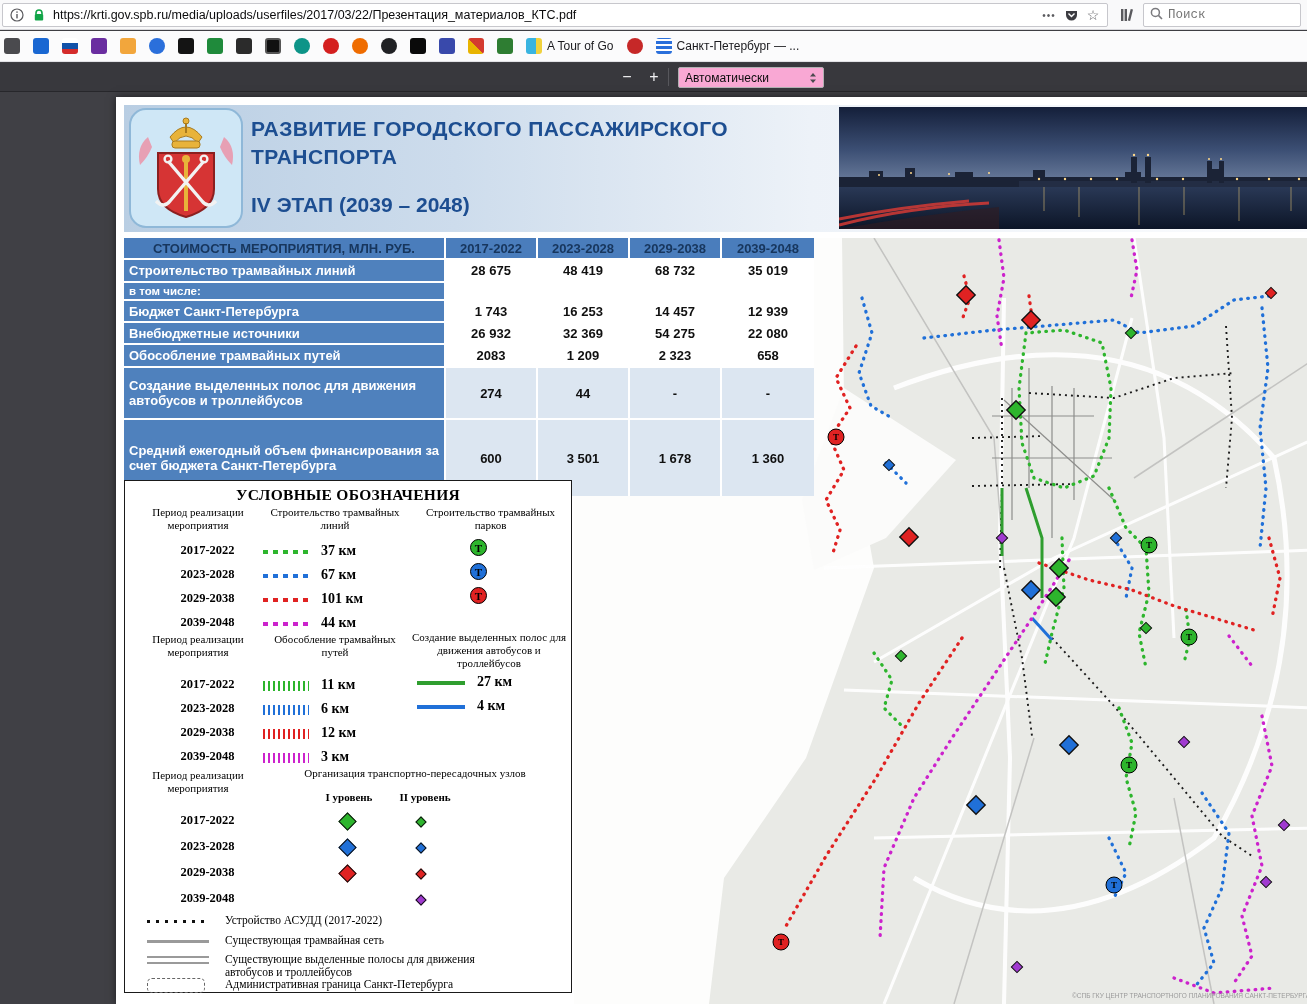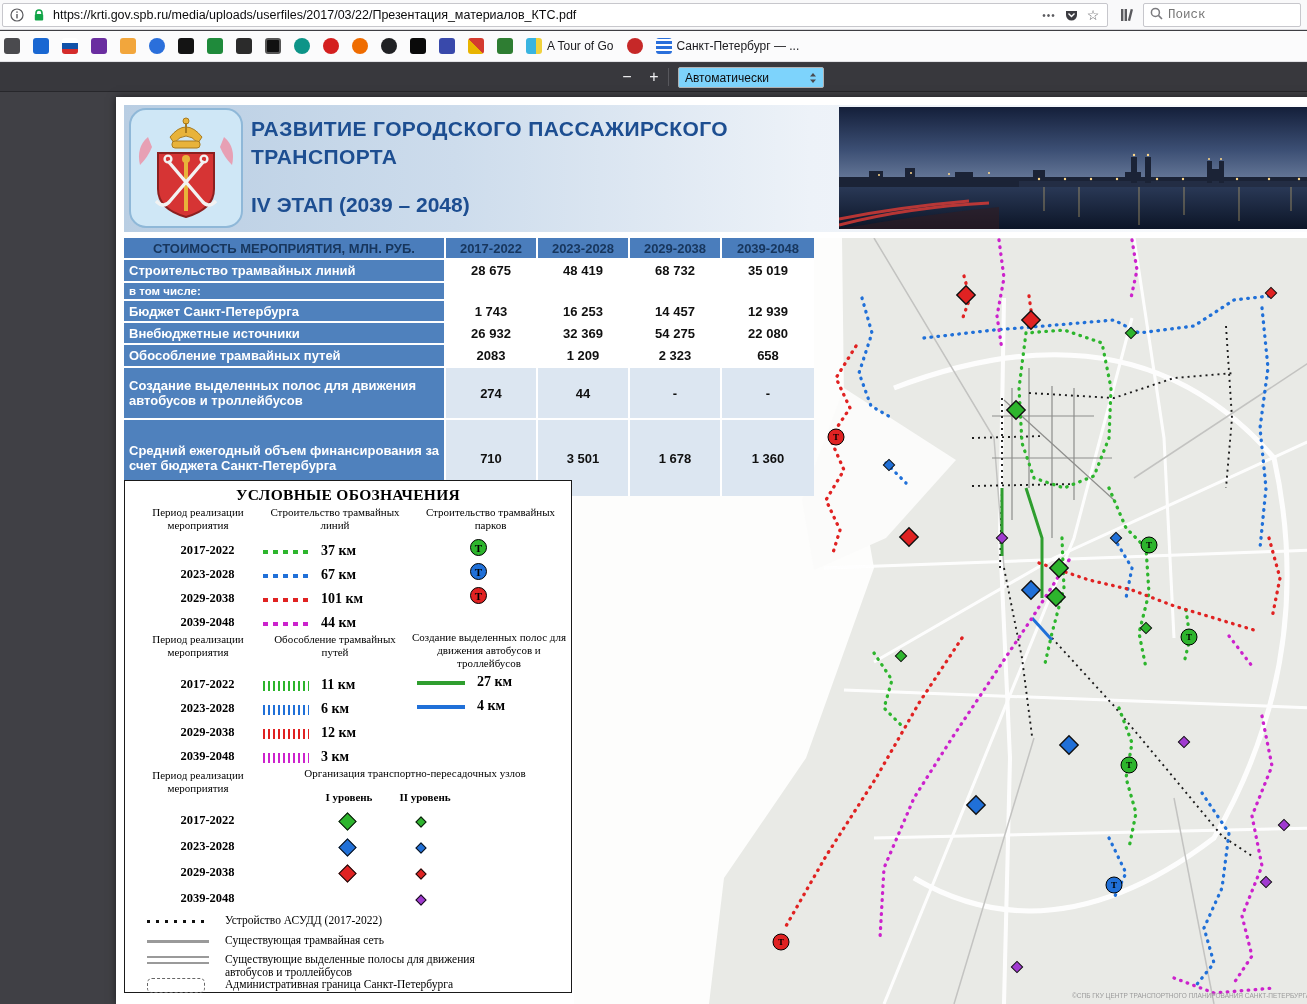--- a/index.html
+++ b/index.html
@@ -16,21 +16,21 @@
   .search-field { position:absolute; left:1143px; top:3px; width:158px; height:24px; background:#fff; border:1px solid #c7c7cc; border-radius:2px; display:flex; align-items:center; padding:0 6px; gap:5px; }
   .search-field input { border:none; outline:none; font-size:12.5px; color:#737373; width:110px; background:transparent;font-family:Liberation Mono, monospace; }
 
   .bookmarks-row { position:absolute; left:0; top:31px; width:1307px; height:31px; background:#fbfbfc; border-bottom:1px solid #e1e1e5; display:flex; align-items:center; padding-left:4px; gap:13px; }
   .fav { width:16px; height:16px; border-radius:3px; flex:0 0 auto; cursor:pointer; }
   .bm-item { display:flex; align-items:center; gap:5px; font-size:12px; color:#1a1a1e; cursor:pointer; flex:0 0 auto; }
 
   .pdf-toolbar { position:absolute; left:0; top:63px; width:1307px; height:29px; background:#38383d; border-bottom:1px solid #27272b; }
   .zoom-btn { position:absolute; top:3px; width:24px; height:22px; color:#f0f0f2; font-size:16px; display:flex; align-items:center; justify-content:center; cursor:pointer; border-radius:2px; }
   .zoom-sep { position:absolute; left:668px; top:5px; width:1px; height:18px; background:#57575c; }
-  .zoom-select { position:absolute; left:678px; top:4px; width:146px; height:21px; background:#7dd3fc; border:1px solid #b1b1b3; border-radius:2px; display:flex; align-items:center; justify-content:space-between; padding:0 6px; font-size:12px; color:#0c0c0d; cursor:pointer; }
+  .zoom-select { position:absolute; left:678px; top:4px; width:146px; height:21px; background:#f9a8d4; border:1px solid #b1b1b3; border-radius:2px; display:flex; align-items:center; justify-content:space-between; padding:0 6px; font-size:12px; color:#0c0c0d; cursor:pointer; }
 
   
   .viewer { position:absolute; left:0; top:92px; width:1307px; height:912px; background:#404045; }
   .page { position:absolute; left:116px; top:5px; width:1200px; height:907px; background:#fff; box-shadow:0 0 8px rgba(0,0,0,.55); overflow:hidden; }
 
   .slide-header { position:absolute; left:8px; top:8px; width:1184px; height:127px; background:linear-gradient(90deg,#b9cee3 0%,#cddcec 28%,#edf2f8 58%,#fbfcfe 100%); }
   .title-block { position:absolute; left:127px; top:10px; color:#1d4e91; font-weight:bold; }
   .title-line { font-size:21px; line-height:28px; letter-spacing:.4px; }
   .stage-line { position:absolute; left:127px; top:88px; color:#1d4e91; font-weight:bold; font-size:21px; }
   .crest { position:absolute; left:4px; top:2px; }
@@ -286,21 +286,21 @@
       <div class="cell val r-a">2 323</div>
       <div class="cell val r-a">658</div>
 
       <div class="cell lbl r-d">Создание выделенных полос для движения автобусов и троллейбусов</div>
       <div class="cell val alt r-d">274</div>
       <div class="cell val alt r-d">44</div>
       <div class="cell val alt r-d">-</div>
       <div class="cell val alt r-d">-</div>
 
       <div class="cell lbl r-e">Средний ежегодный объем финансирования за счет бюджета Санкт-Петербурга</div>
-      <div class="cell val alt r-e">710</div>
+      <div class="cell val alt r-e">600</div>
       <div class="cell val alt r-e">3 501</div>
       <div class="cell val alt r-e">1 678</div>
       <div class="cell val alt r-e">1 360</div>
     </div>
 
     <svg class="map" viewBox="0 0 742 766">
       <rect width="742" height="766" fill="#fdfdfc"></rect>
       <path d="M268 0 H742 V766 H135 L150 640 232 520 300 330 270 160 Z" fill="#e9eae6"></path>
       <path d="M270 150 L382 222 L312 300 L240 332 L228 262 Z" fill="#fbfbfa"></path>
       <g class="road" opacity=".95">

